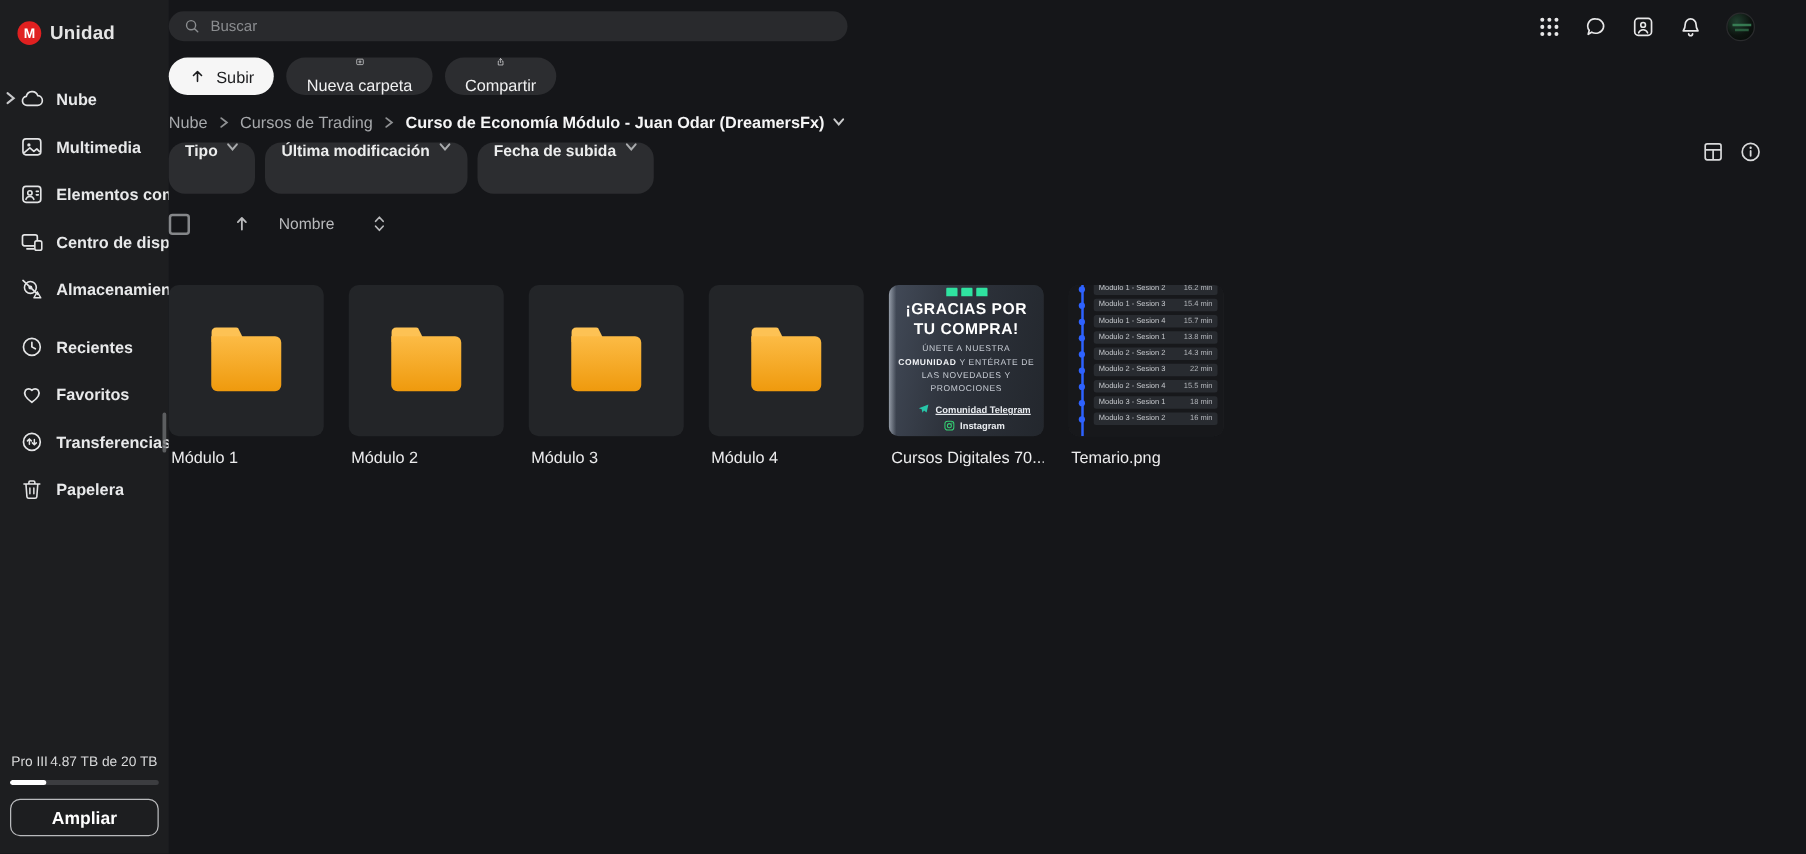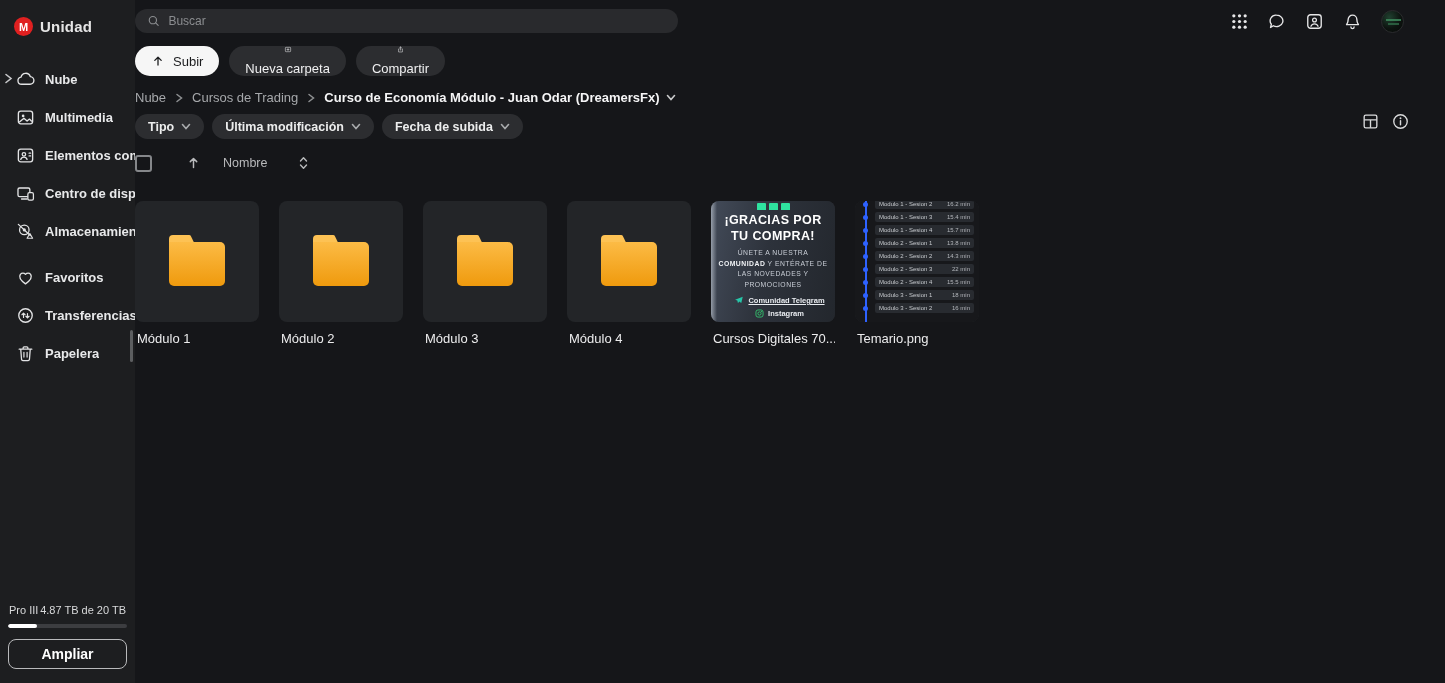--- a/index.html
+++ b/index.html
@@ -75,38 +75,38 @@
   }
   .btn-light { background:#f6f6f6; color:#1b1c1e; }
   .btn-dark { background:#2c2d30; color:#f0f0f1;flex-direction:column; }
   
   .breadcrumb { display:flex; align-items:center; gap:9px; margin-top:13px; height:17px; }
   .crumb { font-size:13px; color:#a6a8ab; cursor:pointer; }
   .crumb-current { font-size:13px; font-weight:bold; color:#f5f5f6; cursor:pointer; display:flex; align-items:center; gap:7px; }
   
   .filters { display:flex; align-items:center; gap:8px; margin-top:8px; }
   .chip {
-    height:25px; background:#2c2d30; border-radius:13px; border:none; cursor:pointer;
-    display:flex; align-items:center; gap:7px; padding:0 13px;
+    height:41px; background:#2c2d30; border-radius:13px; border:none; cursor:pointer;
+    display:flex; align-items:flex-start; gap:7px; padding:0 13px;
     color:#eceded; font-size:12.5px; font-weight:600; font-family:inherit;
   }
   .view-controls { position:absolute; top:112px; right:18px; display:flex; align-items:center; gap:11px; }
   .view-controls .vico { cursor:pointer; display:flex; }
   
   .list-header { display:flex; align-items:center; margin-top:13px; height:22px; }
   .checkbox {
     width:17px; height:17px; border:2px solid #85878a; border-radius:3px;
     background:transparent; cursor:pointer;
   }
   .sort-group { display:flex; align-items:center; gap:24px; margin-left:36px; cursor:pointer; }
   .sort-label { font-size:12.5px; color:#b9babc; }
   .sort-chevrons { margin-left:32px; cursor:pointer; display:flex; }
   
   .grid { display:flex; gap:20px; margin-top:27px; }
-  .card { width:124px; cursor:pointer; }
+  .card { width:124px; cursor:pointer;margin-top:11px; }
   .tile {
     width:124px; height:121px; background:#232528; border-radius:8px;
     display:flex; align-items:center; justify-content:center;
     overflow:hidden; position:relative;
   }
   .card-label { margin-top:9px; font-size:13px; color:#ececed; padding-left:2px;
     white-space:nowrap; overflow:hidden; }
   
   .folder-icon { position:relative; width:56px; height:44px; margin-top:4px; }
   .folder-icon .tab {
@@ -199,20 +199,27 @@
     <div class="nav-item">
       <svg width="19" height="19" viewBox="0 0 24 24">
           <circle cx="10.5" cy="10" r="6" fill="none" stroke="#e3e4e5" stroke-width="1.6"></circle>
           <circle cx="10.5" cy="10" r="2" fill="#e3e4e5"></circle>
           <path d="M3 3 L18 17" stroke="#e3e4e5" stroke-width="1.7" stroke-linecap="round"></path>
           <path d="M17.5 14.5 l3.5 6 h-7 z" fill="none" stroke="#e3e4e5" stroke-width="1.4" stroke-linejoin="round"></path>
         </svg>
       <span class="nav-label">Almacenamiento</span>
     </div>
     <div class="nav-gap"></div>
+    <div class="nav-item">
+      <svg width="19" height="19" viewBox="0 0 24 24">
+          <circle cx="12" cy="12" r="8.5" fill="none" stroke="#e3e4e5" stroke-width="1.7"></circle>
+          <path d="M12 7.5 V12 l3.5 2" fill="none" stroke="#e3e4e5" stroke-width="1.7" stroke-linecap="round"></path>
+        </svg>
+      <span class="nav-label">Recientes</span>
+    </div>
     <div class="nav-item">
       <svg width="19" height="19" viewBox="0 0 24 24">
           <path d="M12 20 C5 15 3.5 11 5.5 8 a4.3 4.3 0 0 1 6.5 0 a4.3 4.3 0 0 1 6.5 0 c2 3 .5 7 -6.5 12 z" fill="none" stroke="#e3e4e5" stroke-width="1.7" stroke-linejoin="round"></path>
         </svg>
       <span class="nav-label">Favoritos</span>
     </div>
     <div class="nav-item">
       <svg width="19" height="19" viewBox="0 0 24 24">
           <circle cx="12" cy="12" r="8.5" fill="none" stroke="#e3e4e5" stroke-width="1.7"></circle>
           <path d="M9.5 14.5 V9 l-2 2 M9.5 9 l2 2" fill="none" stroke="#e3e4e5" stroke-width="1.5" stroke-linecap="round" stroke-linejoin="round"></path>

